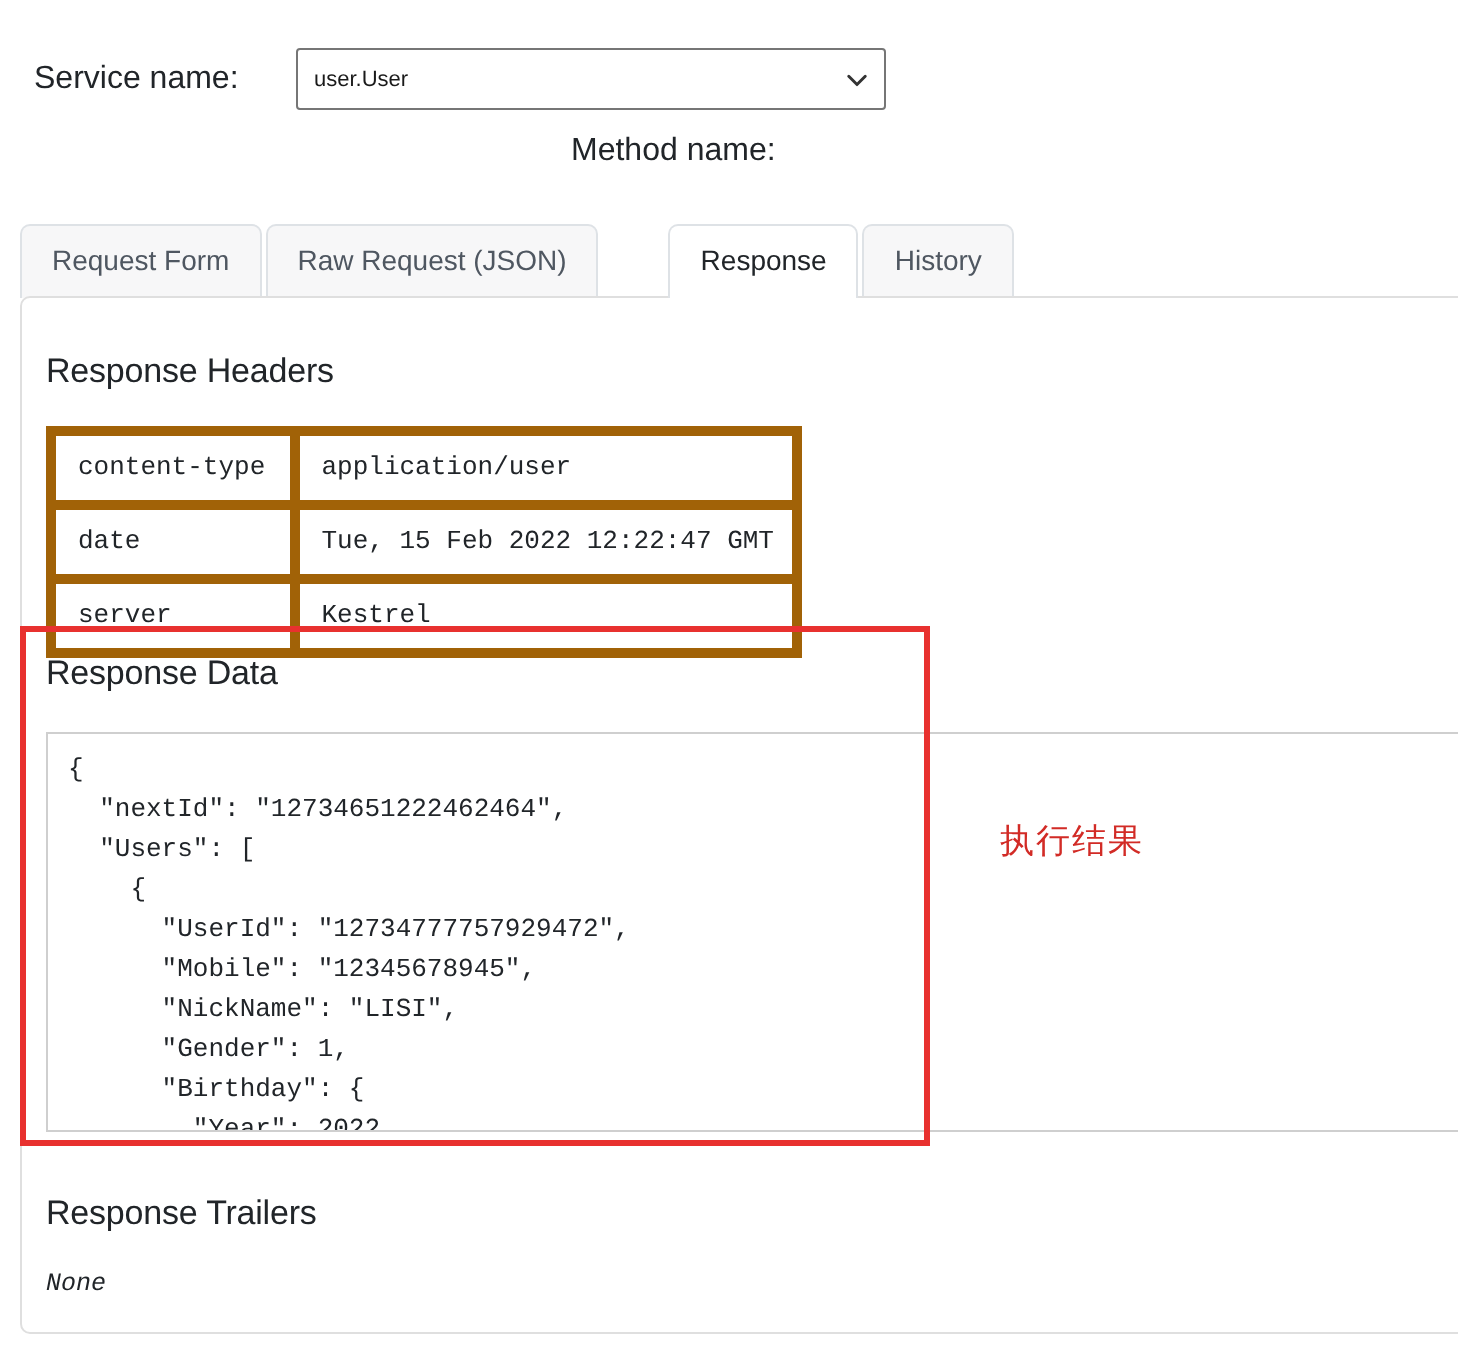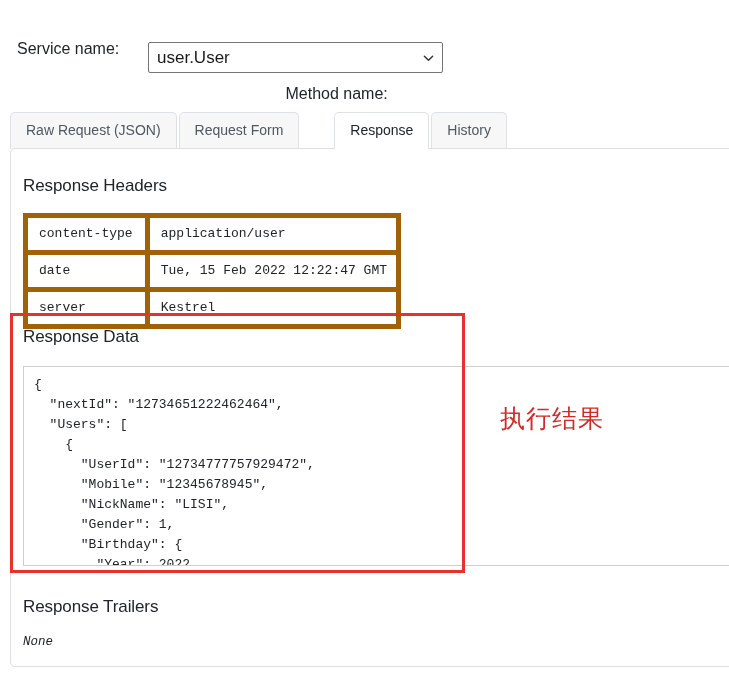--- a/index.html
+++ b/index.html
@@ -33,28 +33,27 @@
     width: 131px;
     flex: 0 0 131px;
     line-height: 19px;
   }
 
   .select-box {
     position: relative;
     border: 1px solid #767676;
     background: #ffffff;
     border-radius: 2px;
-    font-size: 17px;
+    font-size: 11px;
     color: #1a1a1a;
     line-height: 16px;
     padding: 7px 26px 7px 8px;
     box-sizing: border-box;
     white-space: nowrap;
     cursor: default;
-    margin-top: 18px;
   }
   #service-select { width: 295px; height: 31px; }
   #method-select  { width: 71px;  height: 31px; padding-right: 22px; padding-left: 7px;}
 
   .caret {
     position: absolute;
     right: 8px;
     top: 50%;
     transform: translateY(-50%);
     width: 11px;
@@ -183,23 +182,23 @@
     height: 260px;
     border: 3px solid #e8312f;
     box-sizing: border-box;
     pointer-events: none;
     z-index: 5;
   }
   .annot-text {
     position: absolute;
     left: 500px;
     top: 406px;
-    font-size: 25px;
+    font-size: 17px;
     color: #d22b26;
-    font-family: Liberation Mono, monospace;
+    font-family: Liberation Serif, serif;
     letter-spacing: 1px;
     line-height: 30px;
     z-index: 5;
     white-space: nowrap;
   }
 </style>
 </head>
 <body>
 
 <div class="page">
@@ -214,22 +213,22 @@
           </svg>
       </span>
     </div>
   </div>
 
   <div class="form-row" id="method-row">
     <span class="form-label">Method name:</span>
   </div>
 
   <div class="tabs">
+    <div class="tab">Request Form</div>
     <div class="tab">Raw Request (JSON)</div>
-    <div class="tab">Request Form</div>
     <div class="tab active">Response</div>
     <div class="tab">History</div>
   </div>
 
   <div class="card">
 
     <div class="section-title" id="headers-title">Response Headers</div>
 
     <table class="hdr-table">
       <tbody>

